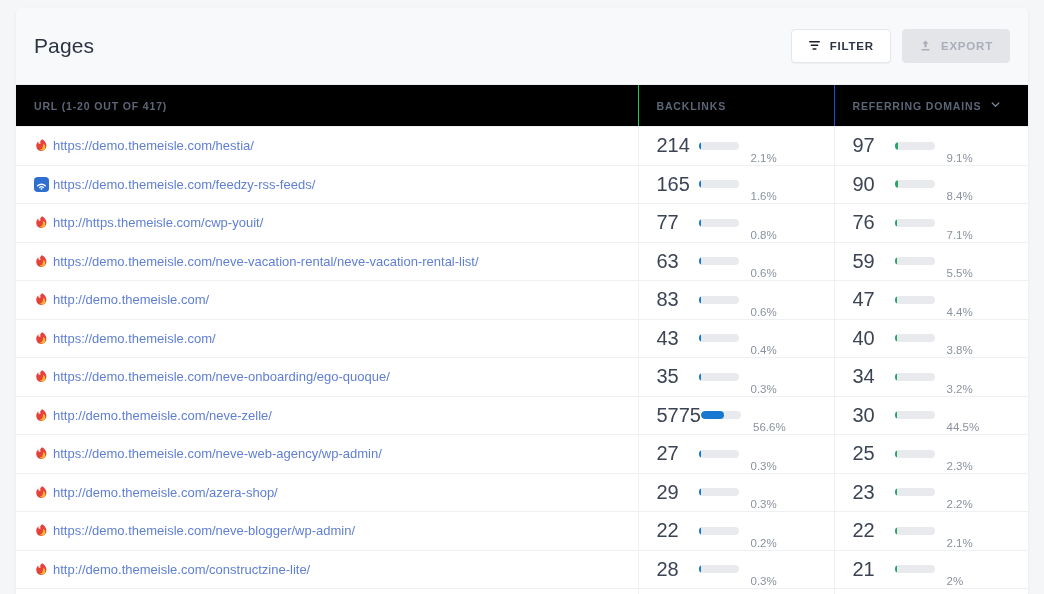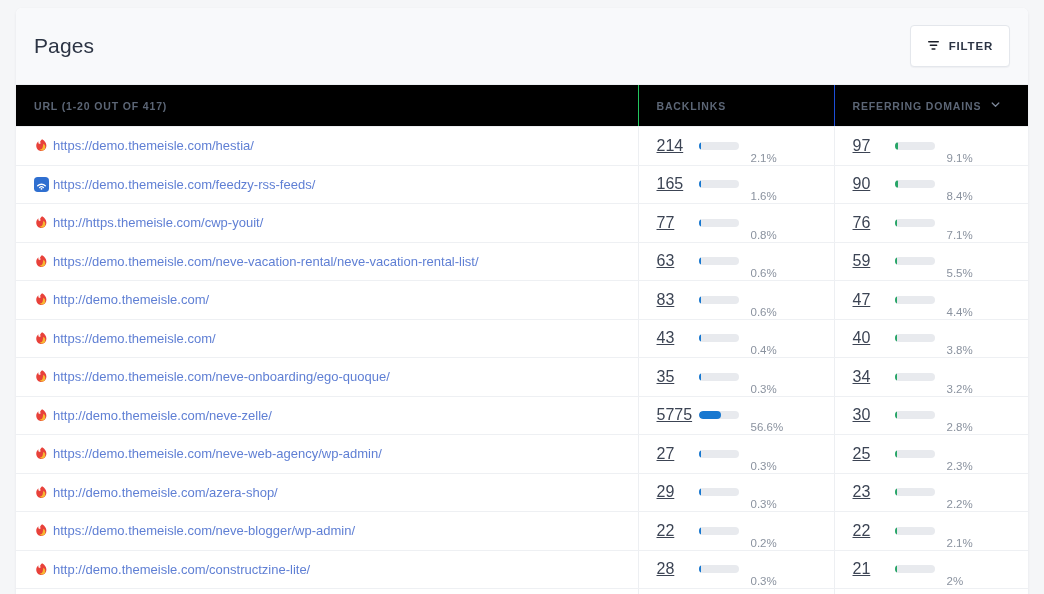--- a/index.html
+++ b/index.html
@@ -42,21 +42,21 @@
   }
   .tool-actions {
     display: flex;
     align-items: center;
     gap: 11px;
   }
   .tbtn {
     display: flex;
     align-items: center;
     gap: 9px;
-    height: 42px;
+    height: 34px;
     padding: 0 16px;
     background: #ffffff;
     border: 1px solid #e4e7ec;
     border-radius: 4px;
     font-size: 11.5px;
     letter-spacing: .8px;
     color: #2c3444;
     font-weight: 600;
     box-sizing: border-box;
     cursor: pointer;
@@ -113,25 +113,24 @@
   .favicon { flex: 0 0 auto; width: 15px; height: 15px; display:block; }
   .url-link {
     font-size: 13px;
     color: #5f7fd4;
     text-decoration: none;
     white-space: nowrap;
   }
 
   .metric { display: flex; align-items: center; }
   .metric .num {
-    font-size: 16px;
+    font-size: 20px;
     color: #3c4454;
     min-width: 42px;
     white-space: nowrap;
-    text-decoration: underline;
   }
   .bar {
     position: relative;
     width: 40px;
     height: 8px;
     border-radius: 5px;
     background: #e8eaee;
     overflow: hidden;
     flex: 0 0 auto;
     margin-right: 12px;
@@ -165,20 +164,29 @@
           <svg width="13" height="13" viewBox="0 0 13 13">
             <rect x="1" y="2" width="11" height="1.5" rx=".75" fill="#1b1f28"></rect>
             <rect x="2.6" y="5.6" width="7.8" height="1.5" rx=".75" fill="#1b1f28"></rect>
             <rect x="4.4" y="9.2" width="4.2" height="1.5" rx=".75" fill="#1b1f28"></rect>
           </svg>
         </span>
         <span>FILTER</span>
       </div>
 
 
+      <div class="tbtn disabled">
+        <span class="icon-export">
+          <svg width="13" height="13" viewBox="0 0 13 13">
+            <path d="M6.5 1.4 L9.6 4.8 H7.6 V8.3 H5.4 V4.8 H3.4 Z" fill="#a9aeb8"></path>
+            <rect x="2.4" y="10" width="8.2" height="1.6" rx=".8" fill="#a9aeb8"></rect>
+          </svg>
+        </span>
+        <span>EXPORT</span>
+      </div>
 
     </div>
   </div>
 
   <table class="data">
     <thead>
       <tr>
         <th class="col-url">
           <div class="th-inner">
             <span>URL (1-20 OUT OF 417)</span>
@@ -432,21 +440,21 @@
               </span>
               <span class="pct">56.6%</span>
             </div>
           </td>
           <td class="c-rd">
             <div class="metric">
               <span class="num">30</span>
               <span class="bar">
                 <span style="width: 2.8%; background: rgb(39, 165, 103);"></span>
               </span>
-              <span class="pct">2.8%</span>
+              <span class="pct">44.5%</span>
             </div>
           </td>
         </tr>
         <tr>
           <td class="c-url">
             <div class="url-cell">
               <svg class="favicon" viewBox="0 0 16 16">
                 <path d="M8.6 1.2c3.1 1.7 4.6 4.2 4.6 6.9 0 3.4-2.4 5.8-5.4 5.8S2.4 11.5 2.4 8.3c0-2.1.9-3.6 2.3-4.8-.3 1.6.2 2.6 1 3.2.3-2.3 1.3-4.1 2.9-5.5z" fill="#e8413a"></path>
                 <path d="M10.1 6.1c1.3 1 2 2.3 2 3.7 0 2.1-1.5 3.6-3.4 3.6-1.1 0-1.9-.4-2.4-1 1.5-.2 2.5-1 2.9-2.2.3-1 .3-2.3.9-4.1z" fill="#f7b731"></path>
                 <circle cx="6.3" cy="5.3" r=".75" fill="#ffffff"></circle>

